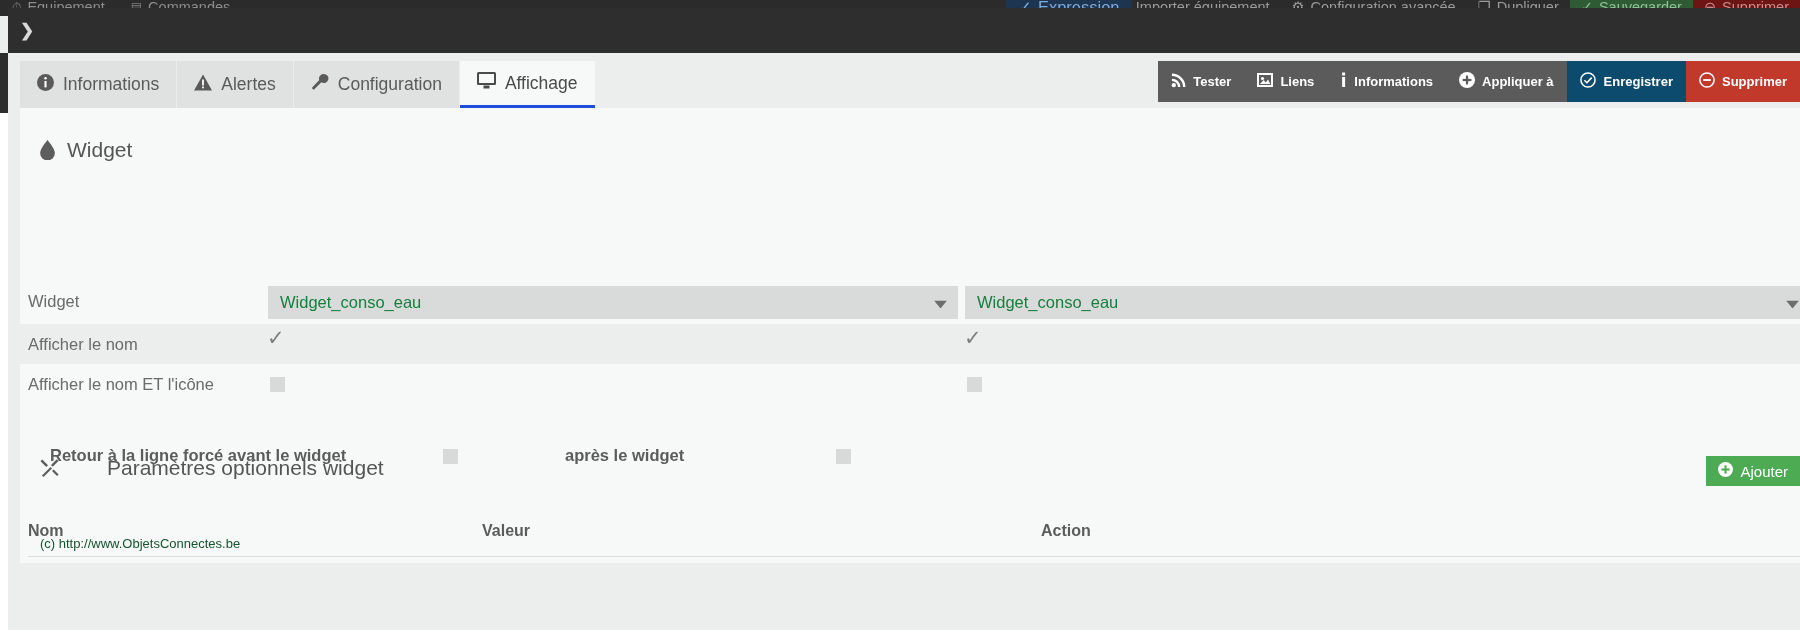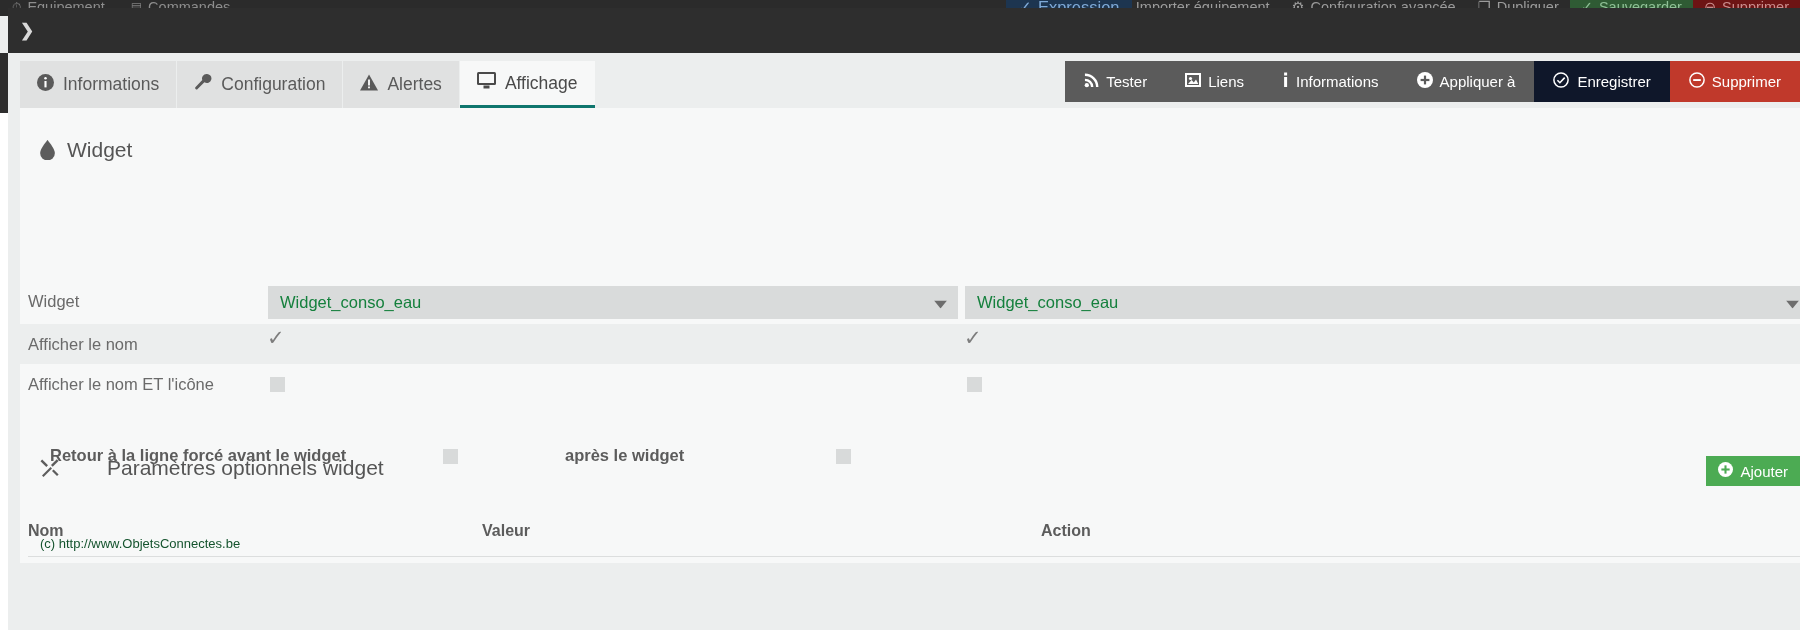--- a/index.html
+++ b/index.html
@@ -46,33 +46,33 @@
   .panel { position: absolute; left: 8px; top: 53px; width: 1792px; height: 577px; background: #eceeee; }
 
   
   .tabbar { position: relative; height: 55px; background: #eceeee; }
   .tabs { position: absolute; left: 12px; top: 8px; display: flex; height: 47px; align-items: stretch; }
   .tab {
     display: flex; align-items: center; gap: 9px;
     padding: 0 17px; font-size: 17.5px; color: #5a5a5a;
     background: #e0e1e1; margin-right: 1px; white-space: nowrap;
   }
-  .tab.active { background: #f7f8f8; color: #4a4a4a; border-bottom: 3px solid #0f766e; }
+  .tab.active { background: #f7f8f8; color: #4a4a4a; border-bottom: 3px solid #1d4ed8; }
   .tab svg { flex: 0 0 auto; }
 
   
   .actionbar {
     position: absolute; right: 0; top: 8px; height: 41px;
     display: flex; align-items: stretch;
   }
   .abtn {
     display: flex; align-items: center; gap: 7px;
-    padding: 0 19px; font-size: 15px; color: #ffffff; background: #5b5b5b; white-space: nowrap;
-  }
-  .abtn.ok { background: #0f172a; gap: 8px; }
+    padding: 0 13px; font-size: 13px; color: #ffffff; background: #5b5b5b; white-space: nowrap; font-weight: bold;
+  }
+  .abtn.ok { background: #0c4a6e; gap: 8px; }
   .abtn.del { background: #c0392b; }
   .abtn svg { flex: 0 0 auto; }
 
   
   .card { position: absolute; left: 12px; top: 55px; width: 1780px; height: 455px; background: #f7f8f8; }
 
   .secthead { display: flex; align-items: center; gap: 12px; padding: 30px 0 0 20px; }
   .secthead .st-ic { color: #5d5d5d; display: flex; }
   .secthead .st-tx { font-size: 21px; color: #555555; }
 
@@ -180,36 +180,36 @@
                 <circle cx="8" cy="8" r="8" fill="#5a5a5a"></circle>
                 <rect x="7" y="6.6" width="2" height="6" fill="#fff"></rect>
                 <circle cx="8" cy="4" r="1.2" fill="#fff"></circle>
               </svg>
           </span>
           <span>Informations</span>
         </div>
 
         <div class="tab">
           <span>
-            <svg width="18" height="18" viewBox="0 0 18 18">
-                <path d="M12.5 1a4.5 4.5 0 0 0-4.2 6.1L1.6 13.9a1.4 1.4 0 1 0 2 2l6.8-6.7A4.5 4.5 0 1 0 12.5 1z" fill="#5a5a5a"></path>
-              </svg>
-          </span>
-          <span>Configuration</span>
-        </div>
-
-        <div class="tab">
-          <span>
             <svg width="18" height="17" viewBox="0 0 18 16">
                 <path d="M9 0 18 16H0z" fill="#5a5a5a"></path>
                 <rect x="8.1" y="5" width="1.8" height="6" fill="#fff"></rect>
                 <rect x="8.1" y="12" width="1.8" height="1.8" fill="#fff"></rect>
               </svg>
           </span>
           <span>Alertes</span>
+        </div>
+
+        <div class="tab">
+          <span>
+            <svg width="18" height="18" viewBox="0 0 18 18">
+                <path d="M12.5 1a4.5 4.5 0 0 0-4.2 6.1L1.6 13.9a1.4 1.4 0 1 0 2 2l6.8-6.7A4.5 4.5 0 1 0 12.5 1z" fill="#5a5a5a"></path>
+              </svg>
+          </span>
+          <span>Configuration</span>
         </div>
 
         <div class="tab active">
           <span>
             <svg width="19" height="17" viewBox="0 0 19 17">
                 <rect x="0" y="0" width="19" height="13" rx="1.5" fill="#4a4a4a"></rect>
                 <rect x="2" y="2" width="15" height="9" fill="#f7f8f8"></rect>
                 <rect x="6.5" y="13.5" width="6" height="3" fill="#4a4a4a"></rect>
               </svg>
           </span>

